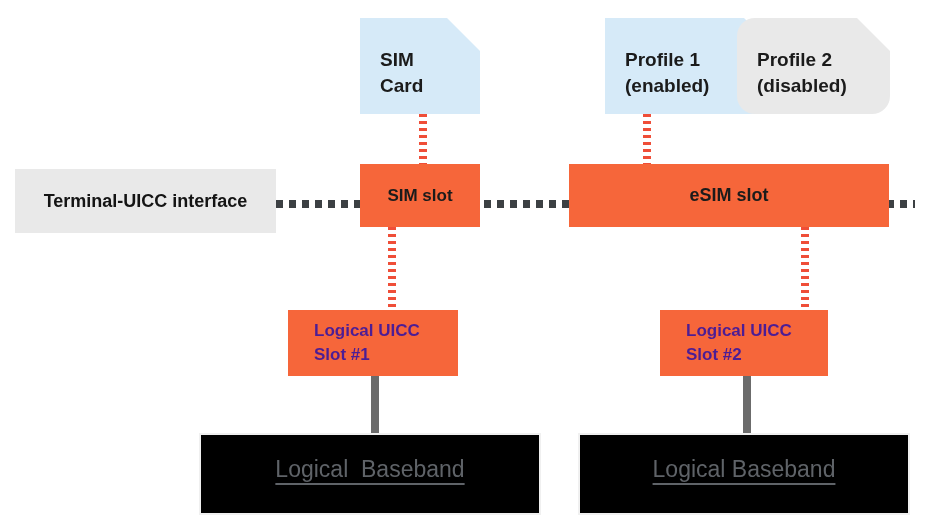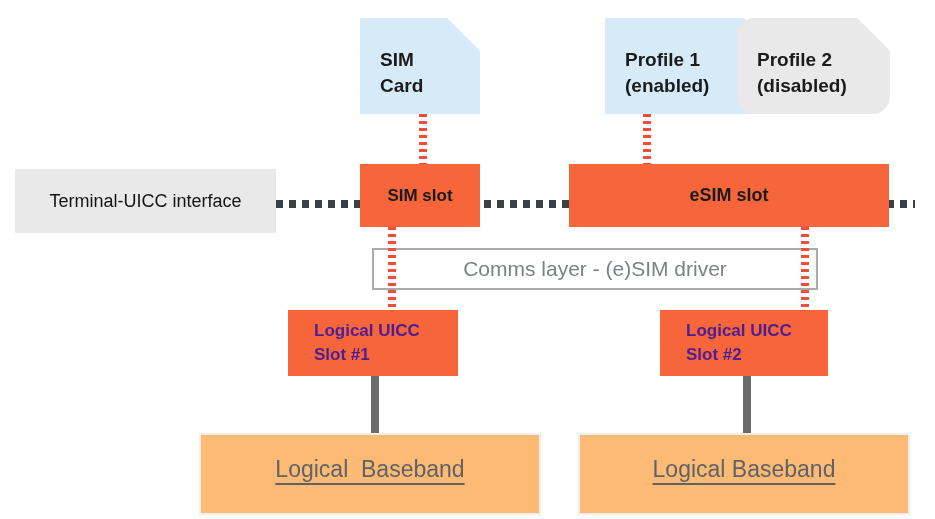--- a/index.html
+++ b/index.html
@@ -33,21 +33,21 @@
   .card-blue{background:var(--light-blue);}
   .card-gray{background:var(--light-gray);border-radius:18px;}
   #sim-card{left:352px;top:10px;width:120px;height:96px;}
   #profile-1{left:562px;top:10px;width:172px;height:96px;margin-left:35px;}
   #profile-2{left:729px;top:10px;width:153px;height:96px;}
 
   
   #terminal-box{
     left:7px;top:161px;width:261px;height:64px;
     background:var(--light-gray);
-    font-weight:400;font-size:18px;color:#141414;
+    font-weight:700;font-size:18px;color:#141414;
     z-index:2;
   }
 
   
   .slot{
     background:var(--orange);
     font-weight:700;color:#1b1b1b;
     z-index:2;
   }
   #sim-slot{left:352px;top:156px;width:120px;height:63px;font-size:17px;}
@@ -67,21 +67,21 @@
     justify-content:flex-start;
     padding-left:22px;
     font-weight:700;font-size:17px;line-height:24px;color:#4c1d95;
     z-index:2;
   }
   #uicc-slot-1{left:280px;top:302px;width:170px;height:66px;}
   #uicc-slot-2{left:652px;top:302px;width:168px;height:66px;}
 
   
   .baseband{
-    background:#fdba74;border:2px solid #F0F0F0;
+    background:#000000;border:2px solid #F0F0F0;
     font-size:23px;color:var(--baseband-text);
   }
   .baseband .label{
     white-space:pre;
     text-decoration:underline;
     text-decoration-thickness:2px;
     text-underline-offset:6px;
   }
   #baseband-1{left:191px;top:425px;width:342px;height:82px;}
   #baseband-2{left:570px;top:425px;width:332px;height:82px;}
@@ -136,23 +136,20 @@
   <div class="node" id="terminal-box">
     <span class="label">Terminal-UICC interface</span>
   </div>
   <div class="node slot" id="esim-slot">
     <span class="label">eSIM slot</span>
   </div>
   <div class="node slot" id="sim-slot">
     <span class="label">SIM slot</span>
   </div>
 
-  <div class="node" id="comms-box">
-    <span class="label">Comms layer - (e)SIM driver</span>
-  </div>
 
   <div class="node uicc" id="uicc-slot-1">
     <span class="label">Logical UICC
 Slot #1</span>
   </div>
   <div class="node uicc" id="uicc-slot-2">
     <span class="label">Logical UICC
 Slot #2</span>
   </div>
 

